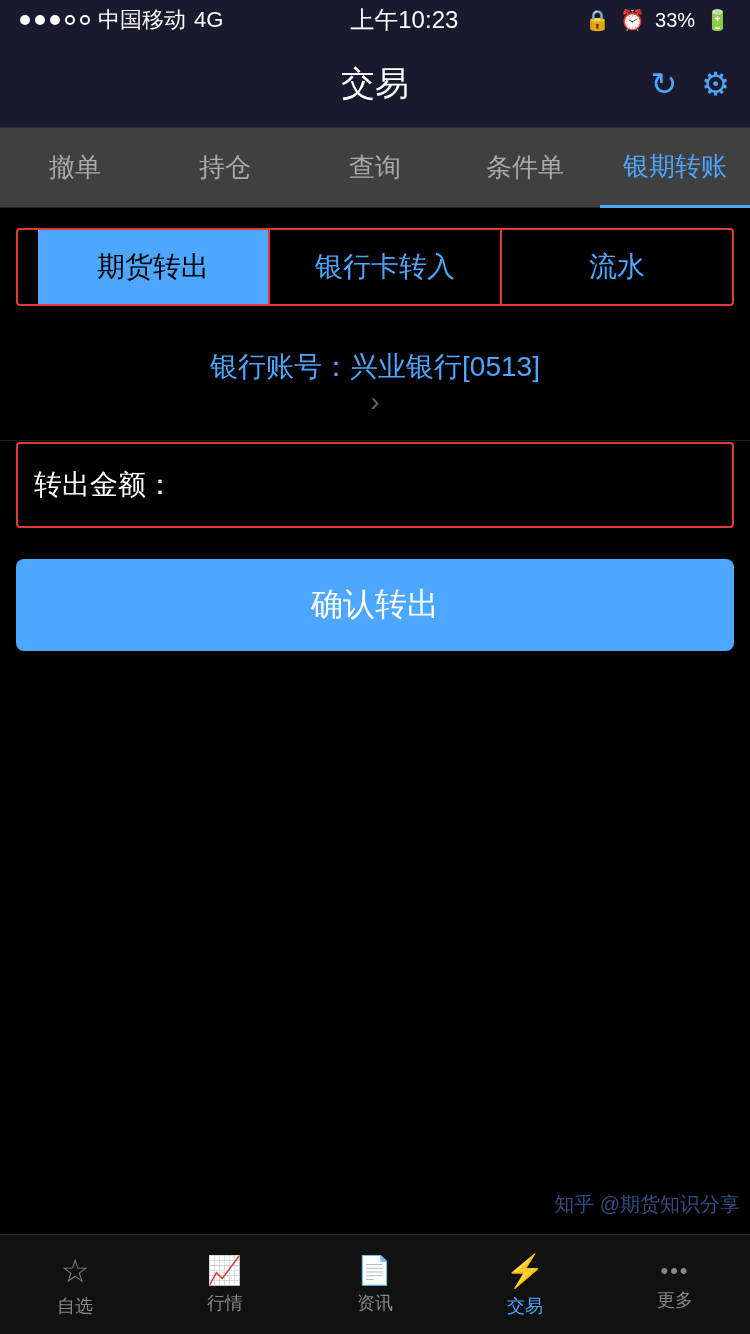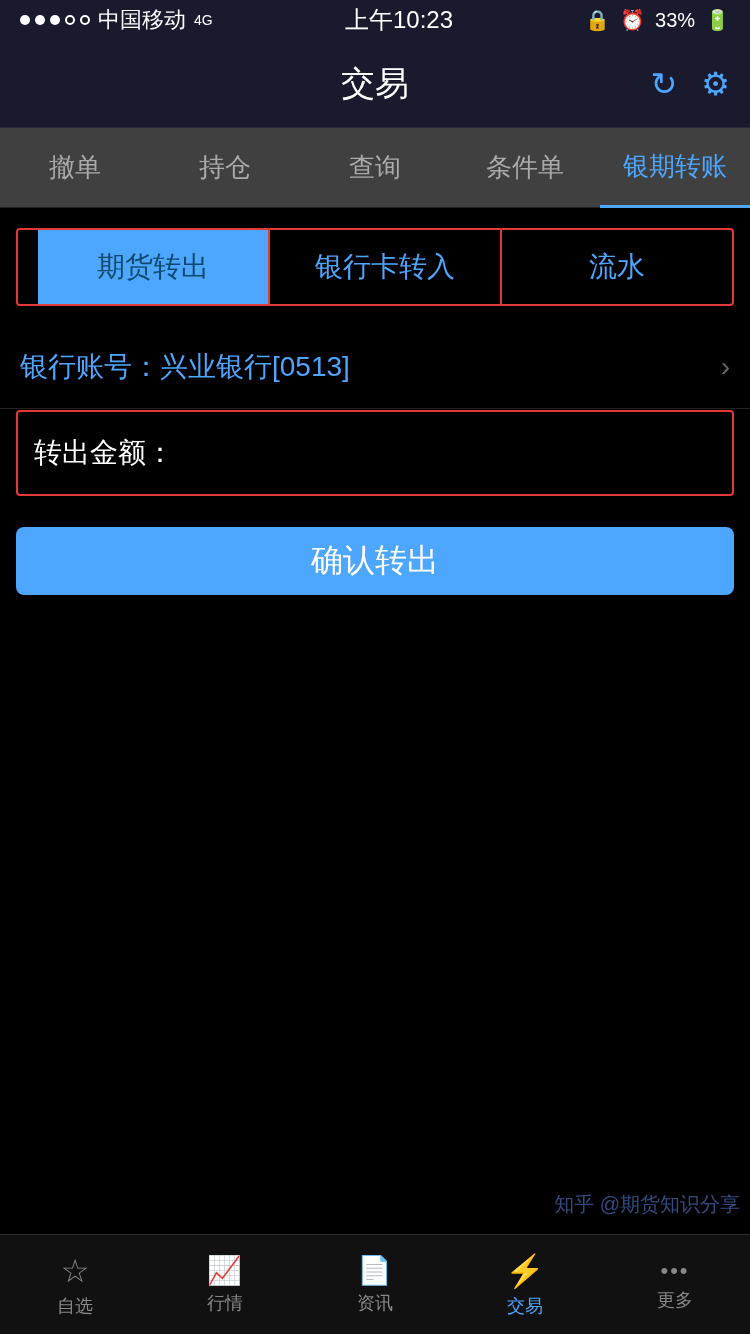--- a/index.html
+++ b/index.html
@@ -26,21 +26,21 @@
       font-size: 22px;
     }
     .status-left { display: flex; align-items: center; gap: 8px; }
     .status-dots { display: flex; gap: 5px; }
     .status-dot {
       width: 10px; height: 10px; border-radius: 50%;
       background: #fff;
     }
     .status-dot.empty { background: transparent; border: 2px solid #fff; }
     .status-carrier { font-size: 22px; }
-    .status-network { font-size: 14px; }
+    .status-network { font-size: 22px; }
     .status-center { font-size: 24px; font-weight: 500; }
     .status-right { display: flex; align-items: center; gap: 10px; font-size: 20px; }
 
     
     .nav-bar {
       width: 750px;
       height: 88px;
       background: #1a1a2e;
       display: flex;
       align-items: center;
@@ -109,31 +109,32 @@
       text-align: center;
       padding: 18px 0;
       font-size: 28px;
       color: #4da6ff;
       cursor: pointer;
       border-right: 2px solid #e53935;
     }
     .sub-tab:last-child { border-right: none; border-radius: 15px; }
     .sub-tab.active {
       background: #4da6ff;
-      color: #0c4a6e;
+      color: #000000;
       margin-left: 20px;
     }
 
     
     .bank-row {
       display: flex;
       align-items: center;
       justify-content: space-between;
       padding: 22px 20px;
       border-bottom: 1px solid #222;
+      flex-direction: column;
     }
     .bank-label { color: #fff; font-size: 28px; }
     .bank-label span { color: #4da6ff; }
     .chevron { color: #666; font-size: 28px; }
 
     
     .amount-row {
       margin: 1px 16px;
       padding: 22px 16px;
       border: 2px solid #e53935;
@@ -153,21 +154,21 @@
     }
 
     
     .confirm-btn {
       margin: 30px 16px;
       width: calc(100% - 32px);
       background: #4da6ff;
       color: #fff;
       border: none;
       border-radius: 8px;
-      padding: 12px 0;
+      padding: 24px 0;
       font-size: 32px;
       text-align: center;
       cursor: pointer;
     }
 
     
     .bottom-tabs {
       position: absolute;
       bottom: 0;
       width: 750px;

